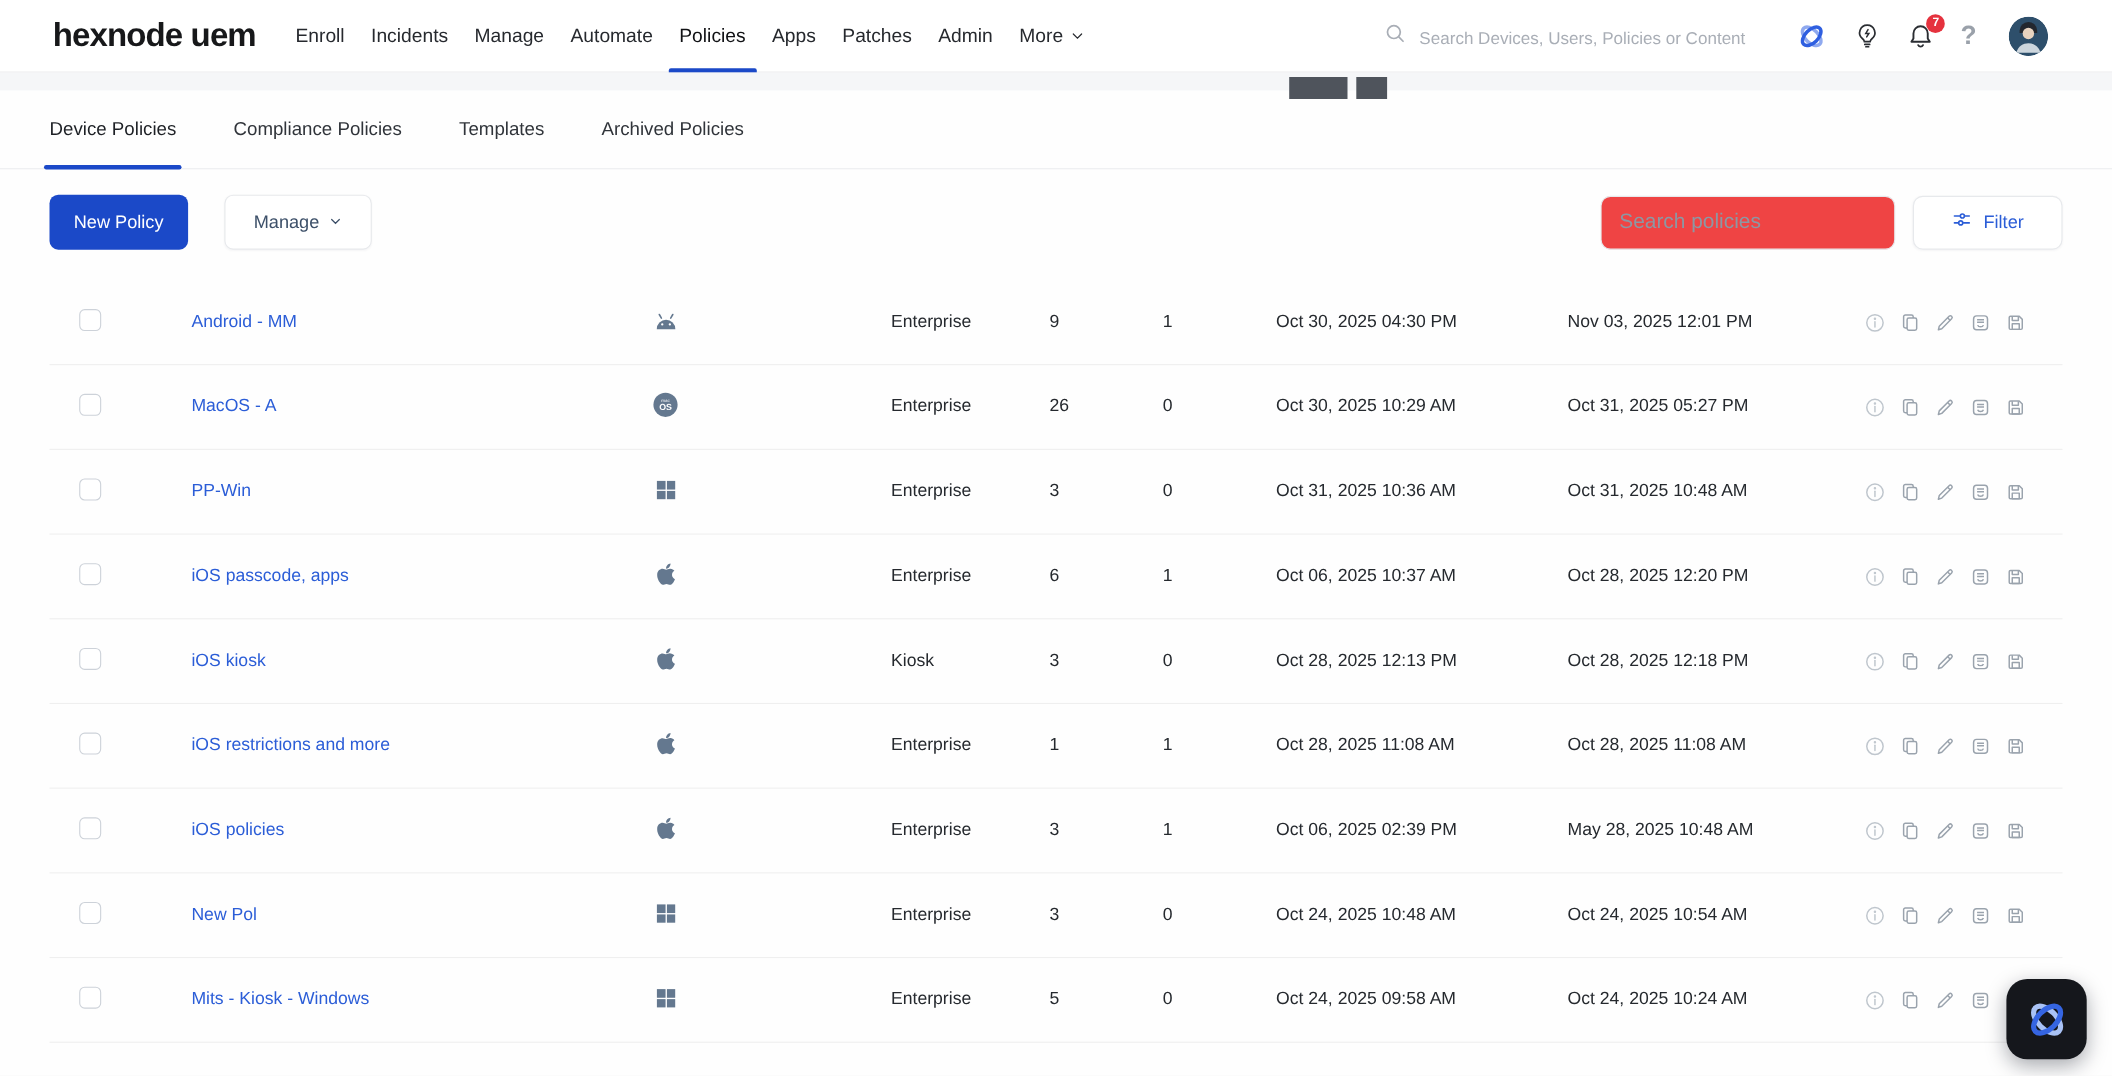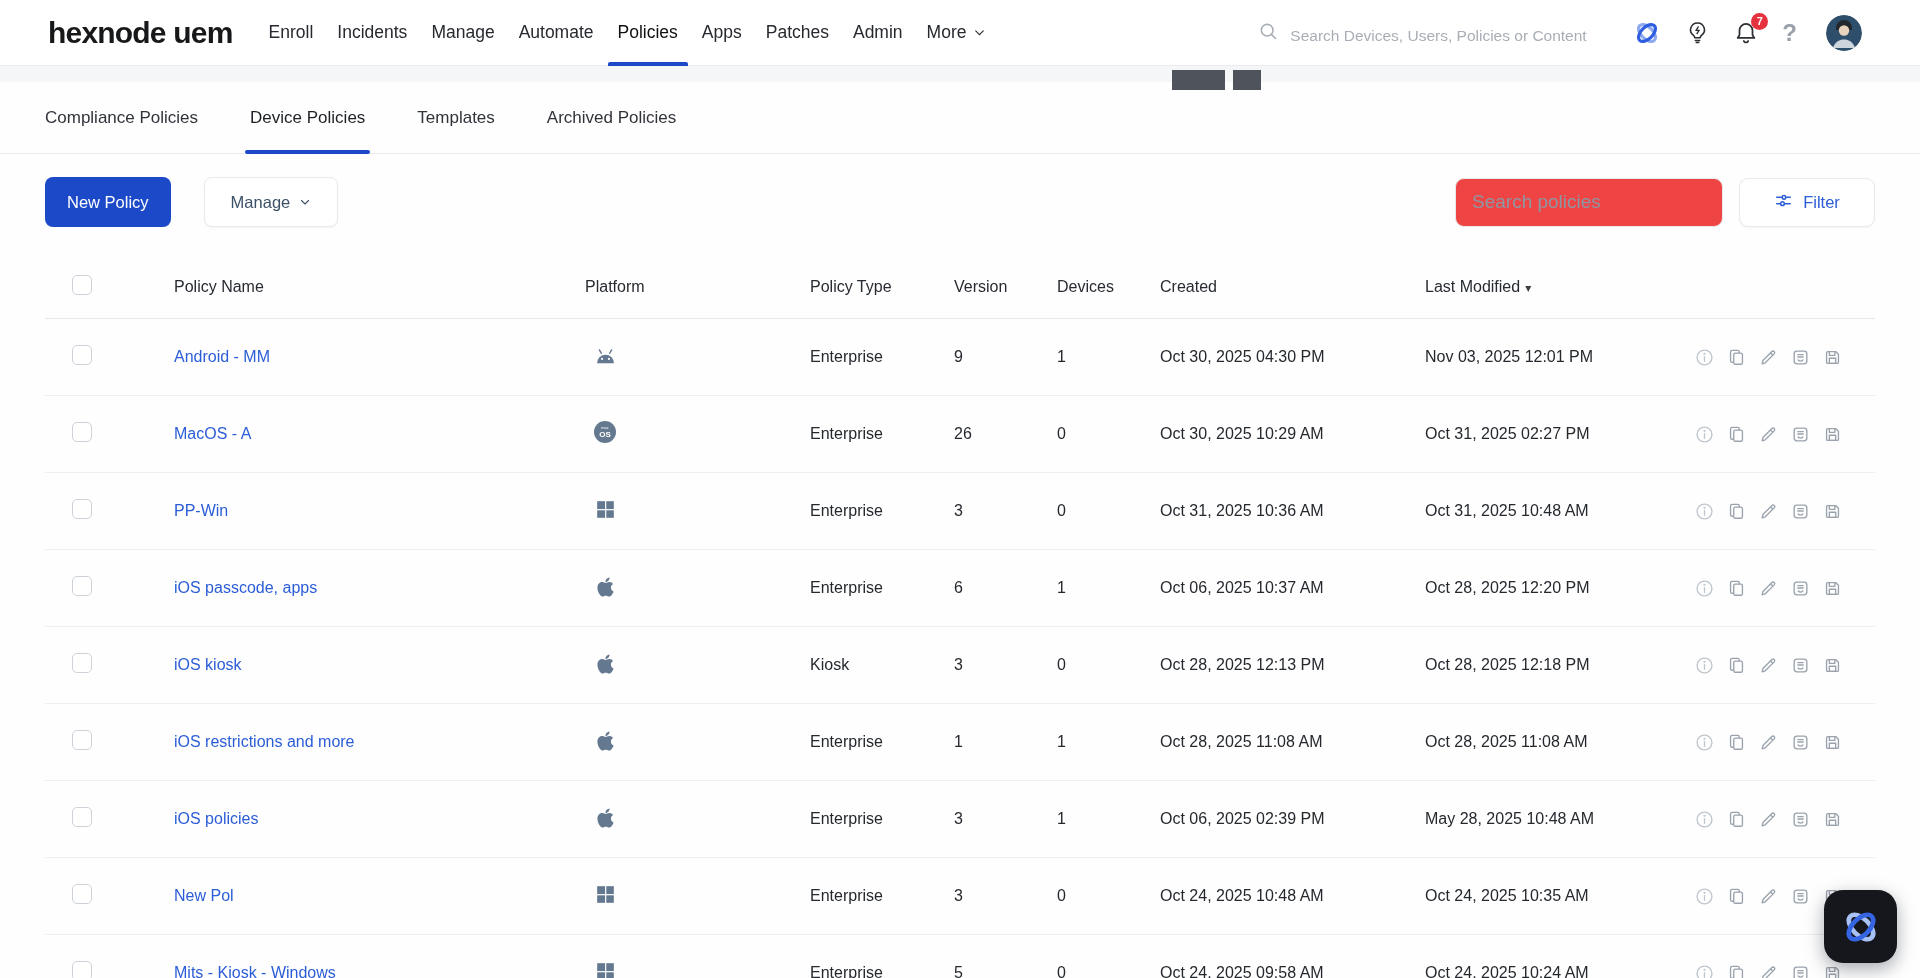--- a/index.html
+++ b/index.html
@@ -174,22 +174,22 @@
       </div>
     </div>
   </div>
 
   <div class="band">
     <div class="artifact a1"></div>
     <div class="artifact a2"></div>
   </div>
 
   <div class="tabsbar">
+    <div class="tab active">Device Policies</div>
     <div class="tab">Compliance Policies</div>
-    <div class="tab active">Device Policies</div>
     <div class="tab">Templates</div>
     <div class="tab">Archived Policies</div>
   </div>
 
   <div class="content">
 
     <div class="toolbar">
       <button class="btn-primary">New Policy</button>
       <button class="btn-secondary">
         <span>Manage</span>
@@ -211,33 +211,20 @@
                 <circle cx="10.7" cy="16" r="2.3"></circle>
                 <line x1="14" y1="16" x2="20.5" y2="16"></line>
             </svg>
           </span>
           <span>Filter</span>
         </button>
       </div>
     </div>
 
     <div class="tbl">
-      <div class="thead">
-        <div class="hcell c-check"><span class="cbx"></span></div>
-        <div class="hcell">Policy Name</div>
-        <div class="hcell">Platform</div>
-        <div class="hcell">Policy Type</div>
-        <div class="hcell">Version</div>
-        <div class="hcell">Devices</div>
-        <div class="hcell">Created</div>
-        <div class="hcell sortable">
-          <span>Last Modified</span><span class="sort-caret">▾</span>
-        </div>
-        <div class="hcell"></div>
-      </div>
       <div id="tbody">
   <div class="trow">
     <div class="c-check"><span class="cbx"></span></div>
     <div><a class="plink">Android - MM</a></div>
     <div><span class="plat-ic">
                 <svg width="23" height="17" viewBox="0 0 24 17">
                   <path d="M3.2 15.5a8.8 8.8 0 0 1 17.6 0z" fill="#64788f"></path>
                   <line x1="7.6" y1="5" x2="5.6" y2="1.6" stroke="#64788f" stroke-width="1.5" stroke-linecap="round"></line>
                   <line x1="16.4" y1="5" x2="18.4" y2="1.6" stroke="#64788f" stroke-width="1.5" stroke-linecap="round"></line>
                   <circle cx="8.4" cy="11" r="1.1" fill="#fff"></circle>
@@ -293,21 +280,21 @@
                 <svg width="24" height="24" viewBox="0 0 24 24">
                   <circle cx="12" cy="12" r="11" fill="#64788f"></circle>
                   <text x="12" y="9" font-size="4" fill="#fff" text-anchor="middle" font-family="Liberation Sans, sans-serif">mac</text>
                   <text x="12" y="17" font-size="8" font-weight="bold" fill="#fff" text-anchor="middle" font-family="Liberation Sans, sans-serif">OS</text>
                 </svg>
               </span></div>
     <div class="f-type">Enterprise</div>
     <div class="f-ver">26</div>
     <div class="f-dev">0</div>
     <div class="f-created">Oct 30, 2025 10:29 AM</div>
-    <div class="f-mod">Oct 31, 2025 02:27 PM</div>
+    <div class="f-mod">Oct 31, 2025 05:27 PM</div>
     <div class="c-actions">
       <span class="act info">
         <svg width="19" height="19" viewBox="0 0 24 24" fill="none" stroke="currentColor" stroke-width="1.7" stroke-linecap="round">
                   <circle cx="12" cy="12" r="9.4"></circle>
                   <line x1="12" y1="10.8" x2="12" y2="16.8"></line>
                   <circle cx="12" cy="7.4" r="0.6" fill="currentColor"></circle>
                 </svg>
       </span>
       <span class="act">
         <svg width="19" height="19" viewBox="0 0 24 24" fill="none" stroke="currentColor" stroke-width="1.7" stroke-linejoin="round">
@@ -599,21 +586,21 @@
                   <rect x="2.5" y="2.5" width="9" height="9"></rect>
                   <rect x="12.9" y="2.5" width="8.6" height="9"></rect>
                   <rect x="2.5" y="12.9" width="9" height="8.6"></rect>
                   <rect x="12.9" y="12.9" width="8.6" height="8.6"></rect>
                 </svg>
               </span></div>
     <div class="f-type">Enterprise</div>
     <div class="f-ver">3</div>
     <div class="f-dev">0</div>
     <div class="f-created">Oct 24, 2025 10:48 AM</div>
-    <div class="f-mod">Oct 24, 2025 10:35 AM</div>
+    <div class="f-mod">Oct 24, 2025 10:54 AM</div>
     <div class="c-actions">
       <span class="act info">
         <svg width="19" height="19" viewBox="0 0 24 24" fill="none" stroke="currentColor" stroke-width="1.7" stroke-linecap="round">
                   <circle cx="12" cy="12" r="9.4"></circle>
                   <line x1="12" y1="10.8" x2="12" y2="16.8"></line>
                   <circle cx="12" cy="7.4" r="0.6" fill="currentColor"></circle>
                 </svg>
       </span>
       <span class="act">
         <svg width="19" height="19" viewBox="0 0 24 24" fill="none" stroke="currentColor" stroke-width="1.7" stroke-linejoin="round">

